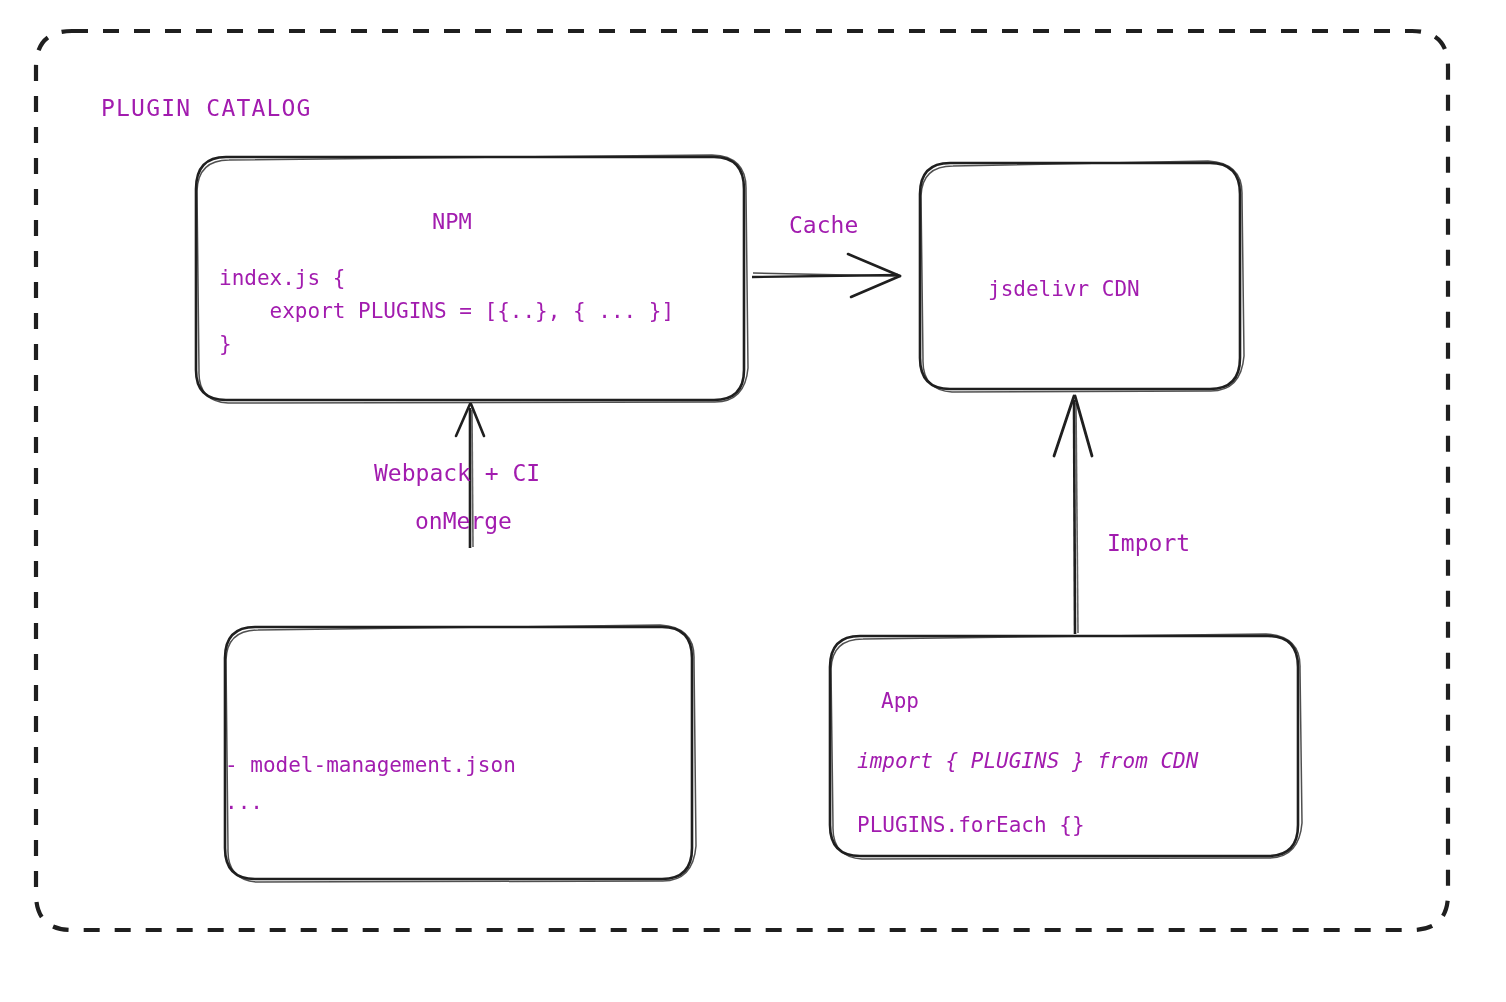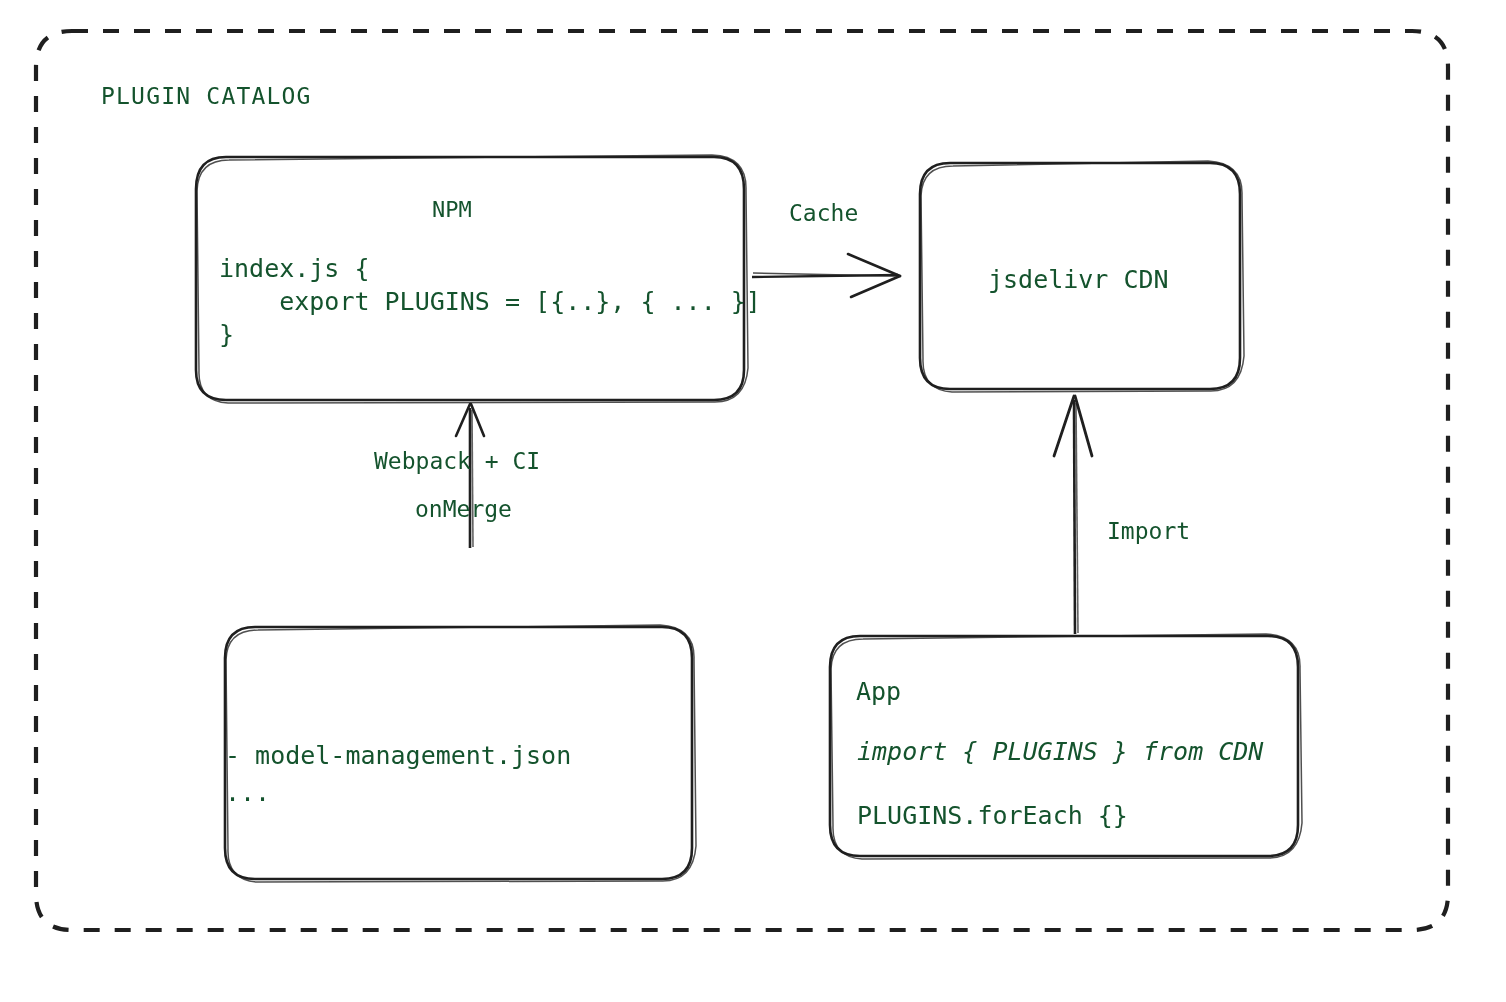--- a/index.html
+++ b/index.html
@@ -25,32 +25,33 @@
     left: 0;
     top: 0;
     width: 1506px;
     height: 1002px;
     pointer-events: none;
   }
   .txt {
     position: absolute;
     white-space: pre;
     font-family: "DejaVu Sans Mono", "Liberation Mono", monospace;
-    color: #14532d;
+    color: #a21caf;
     line-height: 1.0;
+    margin-top: 12px;
   }
   .group-title {
     font-size: 23px;
     letter-spacing: 1.2px;
   }
   .box-title {
     font-size: 22px;
   }
   .code-line {
-    font-size: 25px;
+    font-size: 21px;
   }
   .edge-label {
     font-size: 23px;
   }
   .caption {
     font-size: 24px;
   }
   .hit {
     position: absolute;
     background: transparent;
@@ -153,21 +154,21 @@
   <div class="txt edge-label" style="left:415px; top:498px;">onMerge</div>
 
 
 
   <div class="txt code-line" style="left:225px; top:743px;">- model-management.json</div>
 
   <div class="txt code-line" style="left:225px; top:780px;">...</div>
 
   <div class="txt edge-label" style="left:1107px; top:520px;">Import</div>
 
-  <div class="txt code-line" style="left:856px; top:679px;">App</div>
+  <div class="txt code-line" style="left:881px; top:679px;">App</div>
 
   <div class="txt code-line" style="left:857px; top:739px;font-style:italic;">import { PLUGINS } from CDN</div>
 
   <div class="txt code-line" style="left:857px; top:803px;">PLUGINS.forEach {}</div>
 
   <div class="hit" style="left:196px; top:157px; width:548px; height:243px;"></div>
   <div class="hit" style="left:920px; top:163px; width:320px; height:226px;"></div>
   <div class="hit" style="left:225px; top:627px; width:467px; height:252px;"></div>
   <div class="hit" style="left:830px; top:636px; width:468px; height:220px;"></div>
 

